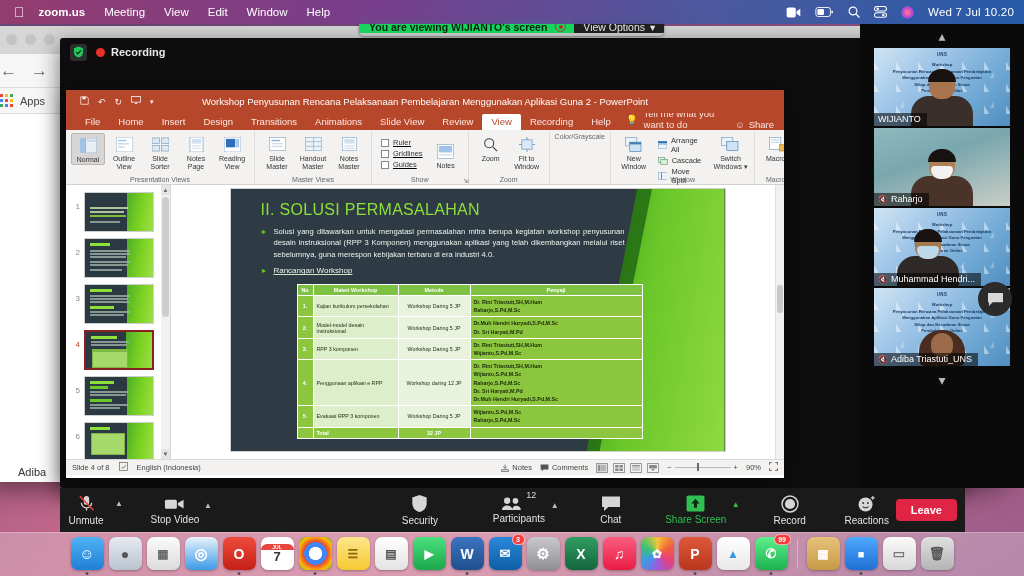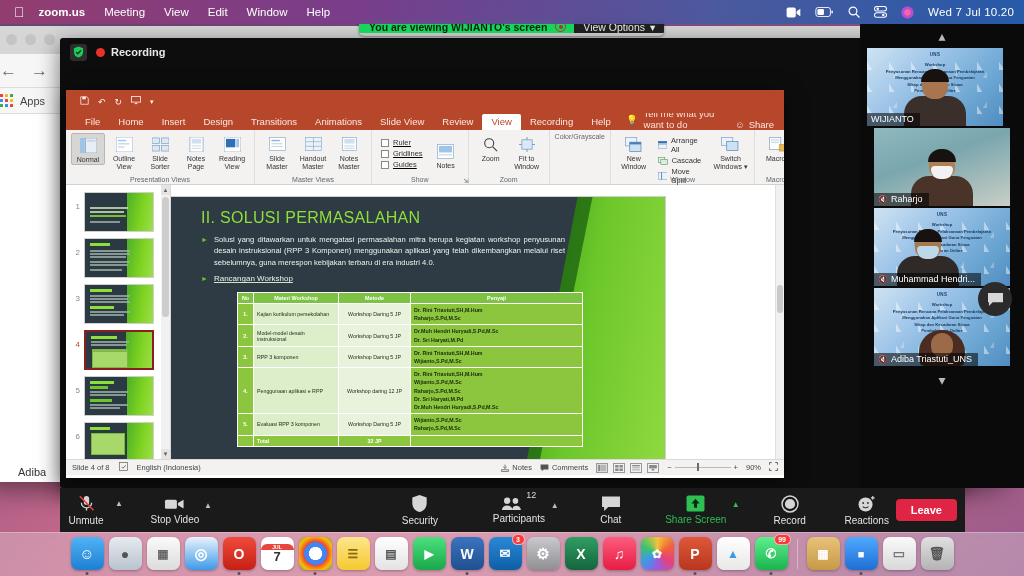--- a/index.html
+++ b/index.html
@@ -143,21 +143,21 @@
   .thumbrow.active .thumbnum { color:#b7472a; }
   .thumbrow.active .thumb { border:2px solid #8a1f1f; }
   .tsw { position:absolute; right:0; top:0; bottom:0; width:26px;
     background:linear-gradient(100deg,#4caf28 0%,#7ed321 55%,#9ede4c 100%); }
   .tsw2 { position:absolute; right:10px; top:0; bottom:0; width:16px;
     background:linear-gradient(100deg,#2f7d14 0%,#56a722 100%); opacity:.75; }
   .tline { position:absolute; left:5px; height:1.5px; background:#9fb0a8; opacity:.8; }
   .ttitle { position:absolute; left:5px; top:4px; height:2.5px; background:#8ddf3a; }
   .tbox { position:absolute; background:#a6d96a; border:.5px solid #7fb544; }
 
-  .slidearea { flex:1; background:#fff; position:relative; display:flex; align-items:flex-start; justify-content:flex-start; padding-top:12px; overflow:hidden; }
+  .slidearea { flex:1; background:#fff; position:relative; display:flex; align-items:flex-start; justify-content:center; padding-top:4px; overflow:hidden; }
   .slide { width:494px; height:262px; background:#2e3b44; position:relative; overflow:hidden; box-shadow:0 0 0 1px #d0d0d0; }
   .slide .swoosh1 { position:absolute; right:0; top:0; bottom:0; width:125px;
     background:linear-gradient(100deg,#3fa31a 0%,#6cc72a 40%,#8fd940 100%);
     clip-path: polygon(42% 0, 100% 0, 100% 100%, 0 100%); }
   .slide .swoosh2 { position:absolute; right:46px; top:0; bottom:0; width:92px;
     background:linear-gradient(100deg,#1f6b0d 0%,#3d9418 100%);
     clip-path: polygon(55% 0, 100% 0, 72% 100%, 0 100%); opacity:.92; }
   .slide-inner { position:absolute; left:30px; top:12px; right:100px; }
   .slide h1 { color:#8ddf3a; font-size:16px; font-weight:normal; letter-spacing:.3px; margin-bottom:7px; font-family:"Liberation Sans", sans-serif; }
   .bullet { display:flex; gap:6px; color:#eef4ee; font-size:7.6px; line-height:1.5; text-align:justify; margin-bottom:5px; }
@@ -192,21 +192,21 @@
   .zoomslider .track { width:56px; height:1.5px; background:#b9b9b9; position:relative; }
   .zoomslider .knob { position:absolute; left:22px; top:-3.5px; width:2.5px; height:8px; background:#6b6b6b; }
   .viewbtns { display:flex; gap:5px; }
   .vb { width:12px; height:10px; border:1px solid #9a9a9a; display:flex; align-items:center; justify-content:center; }
   .vb.sel { background:#dcdcdc; }
 
   
   .vidpanel { position:absolute; right:0; top:24px; width:164px; height:464px; background:#0a0a0a; z-index:40; }
   .chev { height:24px; display:flex; align-items:center; justify-content:center; color:#b9b9b9; font-size:14px; }
   .vtile { position:relative; width:136px; height:78px; margin:0 auto 2px; overflow:hidden; background:#16243a; }
-  .vtile.active { outline:2px solid #d8e84a; outline-offset:-2px;margin-left:7px; }
+  .vtile.active { outline:2px solid #d8e84a; outline-offset:-2px; }
   .vtile .name {
     position:absolute; left:0; bottom:0; background:rgba(0,0,0,.55); color:#fff; font-size:9px;
     padding:1px 6px 2px 4px; display:flex; align-items:center; gap:3px; max-width:100%;
     white-space:nowrap; overflow:hidden;
   }
   .muteicon { color:#e8312a; font-size:8px; }
   .vbg-a { position:absolute; inset:0; background:linear-gradient(135deg,#cfe3f2 0%,#9ec5e8 35%,#6fa8d4 70%,#4f8cc0 100%); }
   .vbg-a::after{content:"";position:absolute;inset:0;background:
      linear-gradient(58deg, rgba(255,255,255,.45) 4px, transparent 5px) 0 0/22px 22px,
      linear-gradient(-58deg, rgba(255,255,255,.28) 3px, transparent 4px) 0 0/30px 30px;}
@@ -334,20 +334,21 @@
         <span style="font-size:9px;">↶</span>
         <span style="font-size:9px;">↻</span>
         <span>
           <svg width="10" height="9" viewBox="0 0 12 11">
               <rect x="0.5" y="0.5" width="11" height="7" fill="none" stroke="#fff"></rect>
               <path d="M4 8.5 6 10.5 8 8.5" fill="#fff"></path>
             </svg>
         </span>
         <span style="font-size:7px;">▾</span>
       </div>
+      <div class="ppt-title-text">Workshop Penyusunan Rencana Pelaksanaan Pembelajaran Menggunakan Aplikasi Guna 2  -  PowerPoint</div>
     </div>
 
     <div class="ppt-tabs">
       <span class="tab">File</span>
       <span class="tab">Home</span>
       <span class="tab">Insert</span>
       <span class="tab">Design</span>
       <span class="tab">Transitions</span>
       <span class="tab">Animations</span>
       <span class="tab">Slide View</span>

